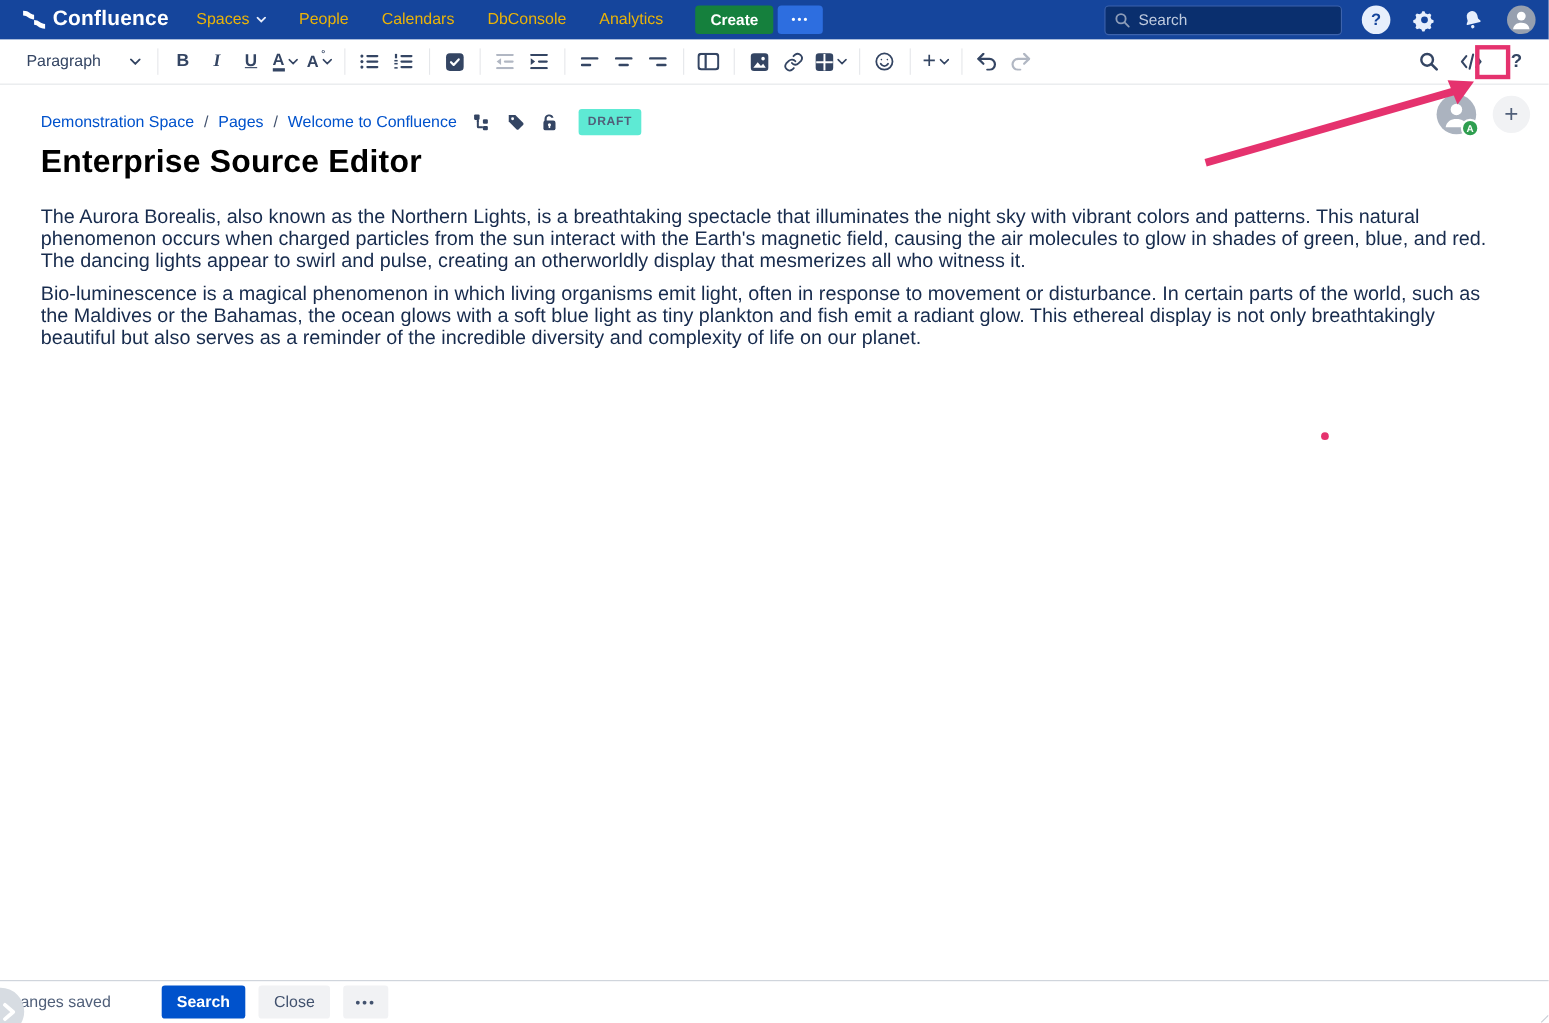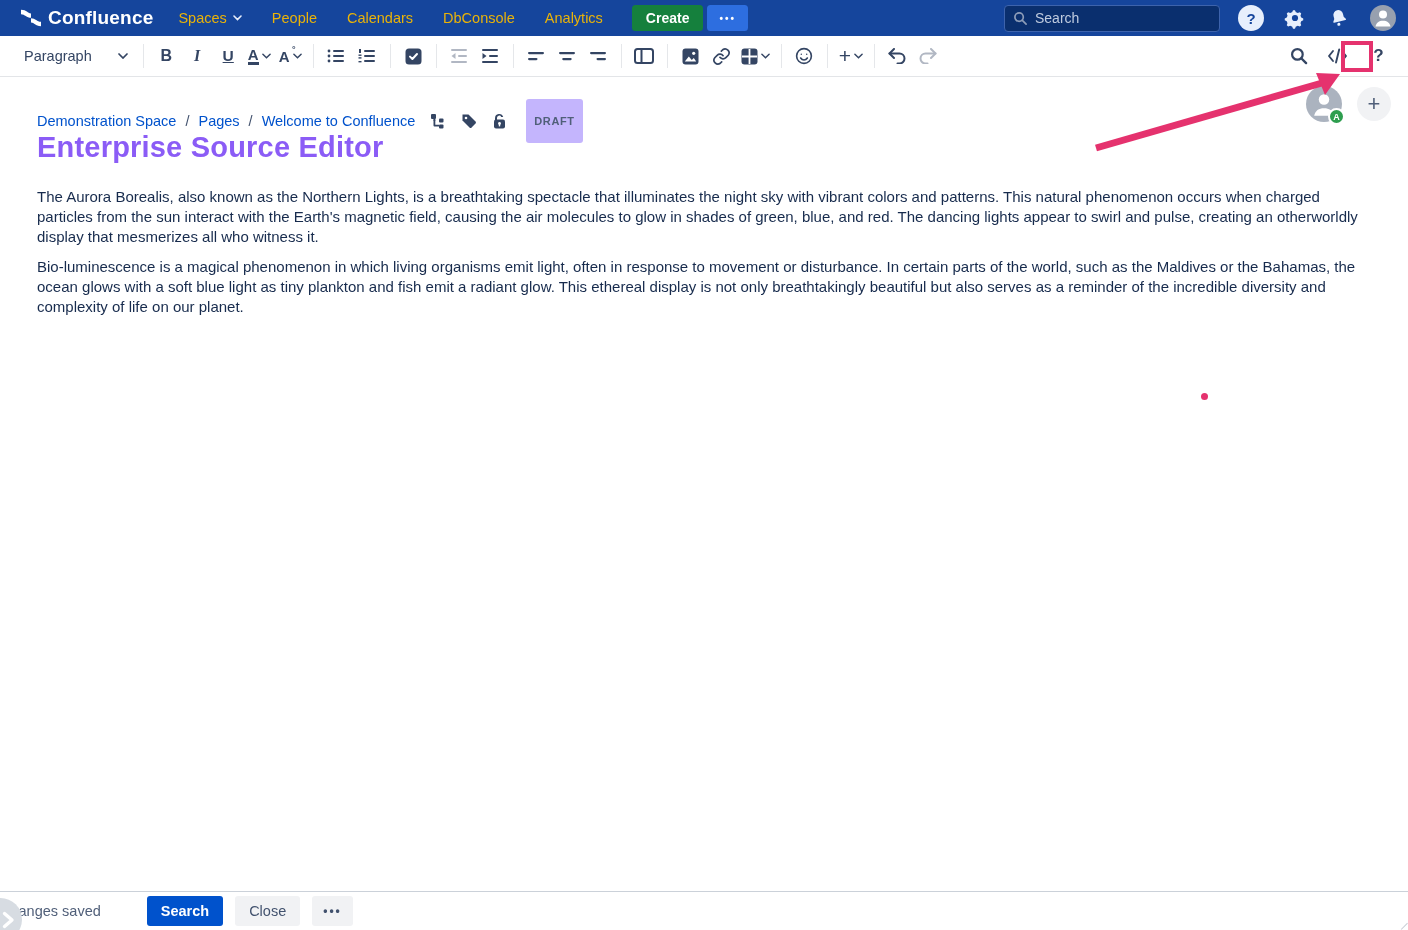--- a/index.html
+++ b/index.html
@@ -50,26 +50,26 @@
   .disabled { opacity:.38; cursor:default; }
   .tb-right { margin-left:auto; display:flex; align-items:center; gap:8px; }
   .qmark { font-size:17px; font-weight:700; color:#344563; }
 
   
   .breadcrumbs { position:absolute; top:99px; left:37px; display:flex; align-items:center;
     gap:9px; font-size:14.5px; }
   .bclink { color:#0052CC; cursor:pointer; text-decoration:none; }
   .bcsep { color:#42526E; }
   .bcicon { display:flex; align-items:center; cursor:pointer; margin-left:6px; }
-  .draft-badge { background:#c4b5fd; color:#505F79; font-weight:700; font-size:11px;
-    letter-spacing:.6px; border-radius:3px; padding:16px 8px; margin-left:10px; }
+  .draft-badge { background:#5eead4; color:#505F79; font-weight:700; font-size:11px;
+    letter-spacing:.6px; border-radius:3px; padding:6px 8px; margin-left:10px; }
   .doc-title { position:absolute; top:131px; left:37px; font-size:29px; font-weight:600;
-    color:#8b5cf6; letter-spacing:.2px; }
+    color:#000000; letter-spacing:.2px; }
   .doc-body { position:absolute; top:187px; left:37px; width:1334px; color:#172B4D;
-    font-size:15px; line-height:20px; }
+    font-size:18px; line-height:20px; }
   .doc-body p { margin-bottom:10px; margin-top:10px; }
   .doc-body p:first-child { margin-top:0; }
 
   .presence { position:absolute; top:86px; right:17px; display:flex; align-items:center; gap:15px; }
   .avatar36 { position:relative; width:36px; height:36px; border-radius:50%; background:#ABB3BF;
     display:flex; align-items:center; justify-content:center; cursor:pointer; }
   .presence-badge { position:absolute; right:-3px; bottom:-3px; width:17px; height:17px;
     border-radius:50%; background:#2E9E4F; border:2px solid #fff; color:#fff; font-size:9px;
     font-weight:700; display:flex; align-items:center; justify-content:center; }
   .plusbtn { width:34px; height:34px; border-radius:50%; background:#F1F2F4; color:#505F79;

